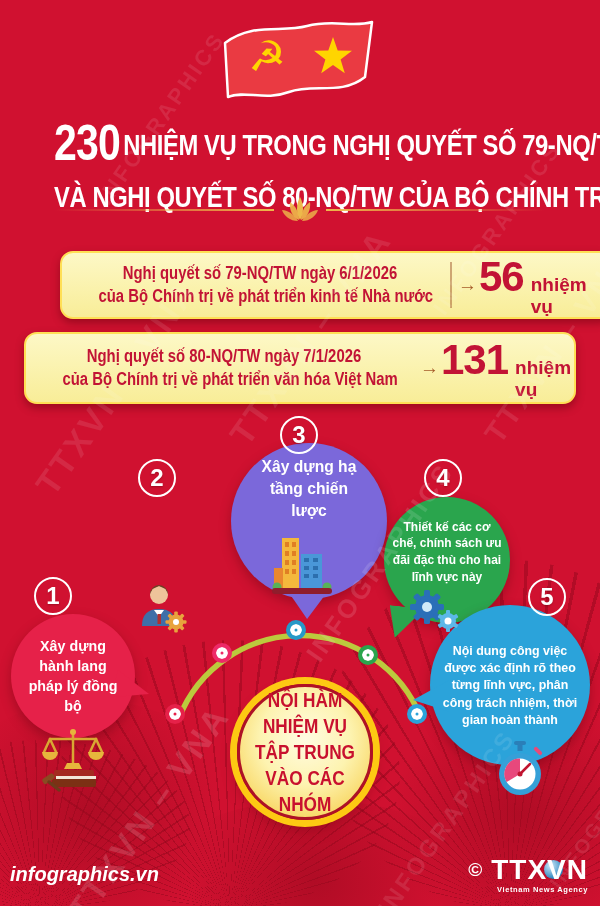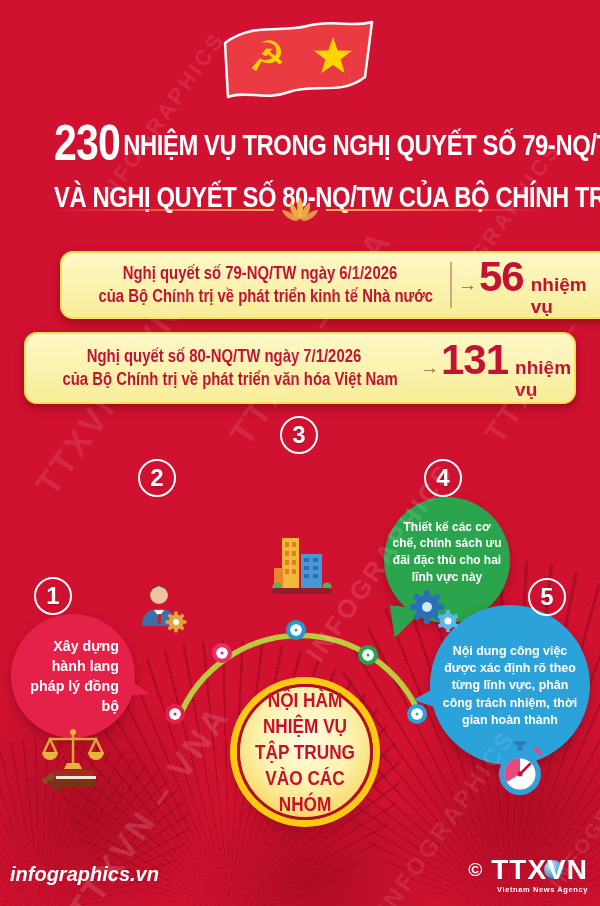--- a/index.html
+++ b/index.html
@@ -65,21 +65,21 @@
   .res-count .num{font-size:42px;letter-spacing:-1px;}
   .res-count .unit{font-size:19px;}
 
   
   .arc-svg{position:absolute;left:0;top:0;z-index:1;pointer-events:none;}
   .bubble{position:absolute;border-radius:50%;background:var(--c);z-index:2;
           display:flex;align-items:center;justify-content:center;text-align:center;
           box-shadow:0 5px 12px rgba(80,0,12,.35);}
   .bubble .tail{content:"";position:absolute;background:var(--c);}
   .bubble-text{color:#fff;font-weight:bold;line-height:1.28;transform:scaleX(.92);transform-origin:50% 50%;}
-  .b1{left:11px;top:614px;width:124px;height:124px;text-align:right;}
+  .b1{left:11px;top:614px;width:124px;height:124px;}
   .b1 .bubble-text{width:100px;font-size:15.5px;}
   .b1 .tail{right:-15px;top:58px;width:36px;height:32px;clip-path:polygon(0 6%,0 94%,100% 55%);transform:rotate(14deg);}
   .b2{left:94px;top:492px;width:132px;height:132px;}
   .b2 .bubble-text{width:118px;font-size:15.5px;margin-bottom:34px;}
   .b2 .tail{right:4px;bottom:-16px;width:36px;height:34px;clip-path:polygon(8% 0,100% 0,78% 100%);transform:rotate(-8deg);}
   .b3{left:231px;top:443px;width:156px;height:156px;}
   .b3 .bubble-text{width:120px;font-size:17px;margin-bottom:64px;}
   .b3 .tail{left:54px;bottom:-20px;width:46px;height:32px;clip-path:polygon(0 0,100% 0,48% 100%);}
   .b4{left:384px;top:497px;width:126px;height:126px;}
   .b4 .bubble-text{width:122px;font-size:13px;margin-bottom:16px;}
@@ -203,20 +203,24 @@
 
   <div class="num-circle n1">1</div>
   <div class="num-circle n2">2</div>
   <div class="num-circle n3">3</div>
   <div class="num-circle n4">4</div>
   <div class="num-circle n5">5</div>
 
   <div class="bubble b1" style="--c: #e62149;">
     <div class="tail"></div>
     <div class="bubble-text">Xây dựng hành lang pháp lý đồng bộ</div>
+  </div>
+  <div class="bubble b3" style="--c: #7b68da;">
+    <div class="tail"></div>
+    <div class="bubble-text">Xây dựng hạ tầng chiến lược</div>
   </div>
   <div class="bubble b4" style="--c: #2aa54d;">
     <div class="tail"></div>
     <div class="bubble-text">Thiết kế các cơ chế, chính sách ưu đãi đặc thù cho hai lĩnh vực này</div>
   </div>
   <div class="bubble b5" style="--c: #2ba3da;">
     <div class="tail"></div>
     <div class="bubble-text">Nội dung công việc được xác định rõ theo từng lĩnh vực, phân công trách nhiệm, thời gian hoàn thành</div>
   </div>
 

